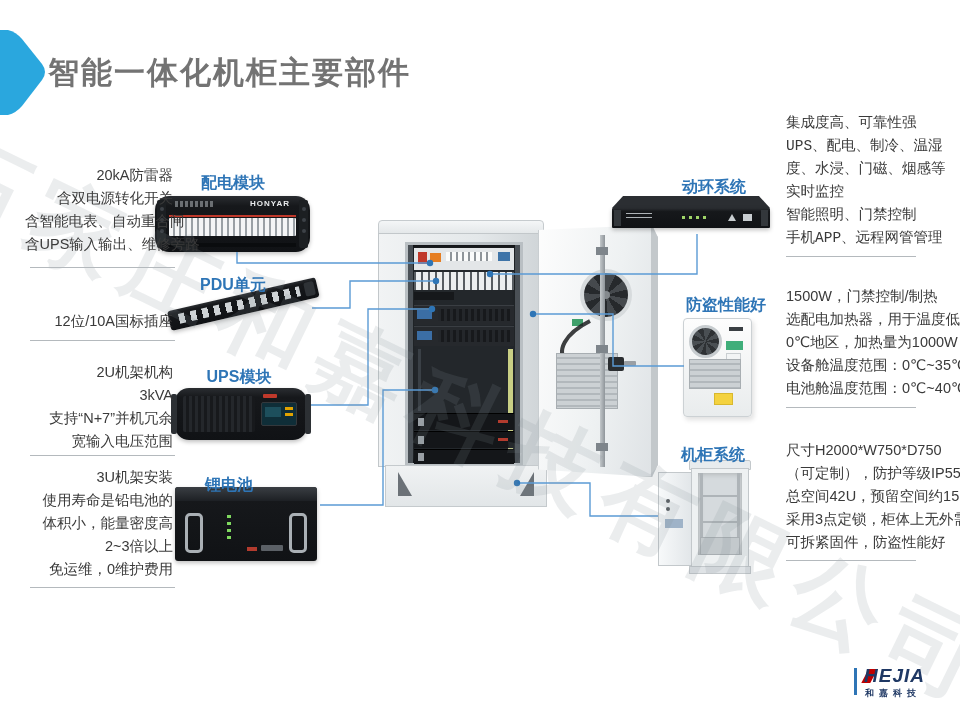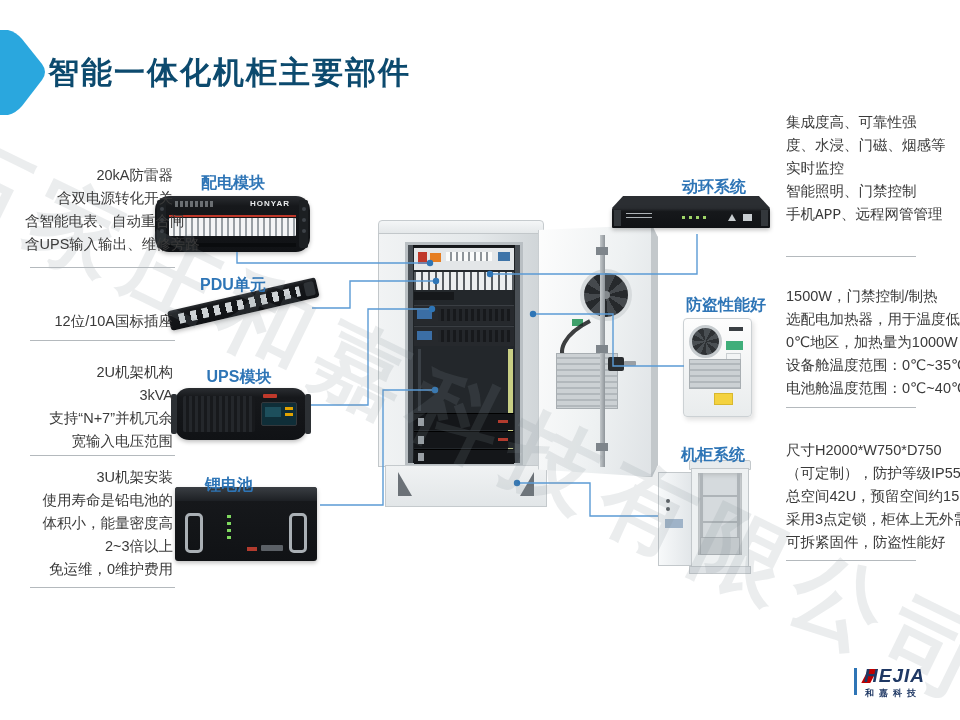--- a/index.html
+++ b/index.html
@@ -1,20 +1,20 @@
 <!DOCTYPE html>
 <html><head>
 <meta charset="utf-8">
 <style>
   html,body{margin:0;padding:0;background:#fff;}
   #slide{position:relative;width:960px;height:720px;background:#ffffff;overflow:hidden;
          font-family:"Liberation Sans","DejaVu Sans",sans-serif;}
   .abs{position:absolute;}
   
-  .title{left:48px;top:52px;font-size:31px;font-weight:900;color:#0c4a6e;letter-spacing:2px;z-index:7;}
+  .title{left:48px;top:52px;font-size:31px;font-weight:900;color:#737373;letter-spacing:2px;z-index:7;}
   .lbl{width:90px;text-align:center;font-size:16px;font-weight:bold;color:#2E75B6;z-index:7;}
   .tcol{font-size:14.5px;color:#3a3a3a;line-height:23px;z-index:7;}
   .tcol div{height:23px;white-space:nowrap;}
   .lcol{width:148px;text-align:right;}
   .rcol{width:170px;text-align:left;}
   .sep{height:1px;background:#b4b9bd;z-index:7;}
   
   .wm{left:-34px;top:108px;transform:rotate(26deg);transform-origin:0 0;font-size:92px;
       font-weight:700;letter-spacing:14px;white-space:nowrap;color:rgba(128,140,152,0.16);
       z-index:6;pointer-events:none;}
@@ -76,20 +76,21 @@
     <div>3U机架安装</div>
     <div>使用寿命是铅电池的</div>
     <div>体积小，能量密度高</div>
     <div>2~3倍以上</div>
     <div>免运维，0维护费用</div>
   </div>
   <div class="abs sep" style="left:30px;top:587px;width:145px;"></div>
 
   <div class="abs tcol rcol" style="left:786px;top:112px;font-family:Liberation Mono, monospace;">
     <div>集成度高、可靠性强</div>
+    <div>UPS、配电、制冷、温湿</div>
     <div>度、水浸、门磁、烟感等</div>
     <div>实时监控</div>
     <div>智能照明、门禁控制</div>
     <div>手机APP、远程网管管理</div>
   </div>
   <div class="abs sep" style="left:786px;top:256px;width:130px;"></div>
 
   <div class="abs tcol rcol" style="left:786px;top:285px;">
     <div>1500W，门禁控制/制热</div>
     <div>选配电加热器，用于温度低于</div>

